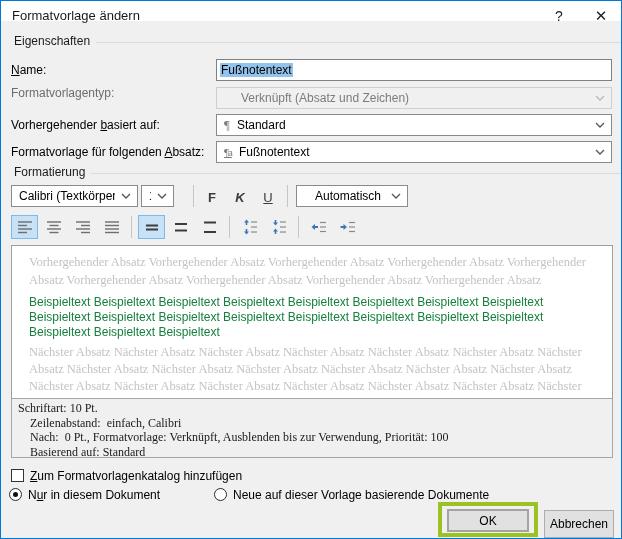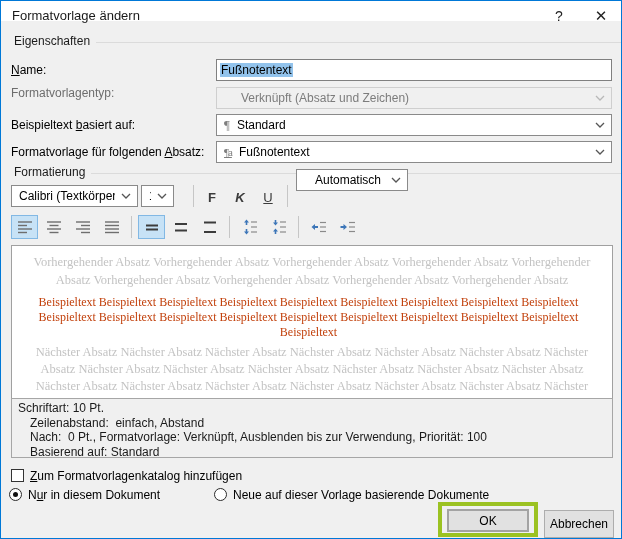--- a/index.html
+++ b/index.html
@@ -39,30 +39,30 @@
   .fkub{position:absolute;top:186px;width:24px;height:20px;display:flex;align-items:center;
         justify-content:center;font-size:13px;color:#3B3B3B;background:transparent;border:none;}
   .vsep{position:absolute;width:1px;height:22px;background:#C6C6C6;}
   .tbar{position:absolute;left:10px;top:213px;display:flex;align-items:center;height:26px;}
   .tbtn{width:27px;height:24px;display:flex;align-items:center;justify-content:center;
         border:1px solid transparent;background:transparent;margin-right:2px;padding:0;}
   .tbtn.selected{background:#C7E2F6;border-color:#82B8E4;}
   .tsep{width:1px;height:22px;background:#C6C6C6;margin:0 6px 0 4px;}
   
   .preview{position:absolute;left:10px;top:244px;width:602px;height:174px;background:#fff;
-           border:1px solid #A0A0A0;padding:5px 17px;overflow:hidden;text-align:center;}
+           border:1px solid #A0A0A0;padding:5px 17px;overflow:hidden;}
   .prev-gray{font-family:"Liberation Serif","DejaVu Serif",serif;font-size:12.5px;
              line-height:18px;color:#C3C3C3;margin:2px 0 6px 0;}
-  .prev-sample{font-size:12px;line-height:15px;color:#c2410c;margin:0 7px 4px 0;font-family:Liberation Serif, serif;}
+  .prev-sample{font-size:12px;line-height:15px;color:#15803d;margin:0 7px 4px 0;}
   .next-gray{font-family:"Liberation Serif","DejaVu Serif",serif;font-size:12.5px;
              line-height:17px;color:#C3C3C3;margin:0;}
   
   .descbox{position:absolute;left:10px;top:397px;width:602px;height:60px;background:#F0F0F0;
            border:1px solid #A6A6A6;padding:2px 6px;overflow:hidden;}
-  .desc-line{line-height:14.5px;white-space:pre-wrap;color:#1A1A1A;}
+  .desc-line{line-height:14.5px;white-space:pre-wrap;color:#1A1A1A;font-family:Liberation Serif, serif;}
   .desc-line.indent{padding-left:12px;}
   
   .opt{position:absolute;display:flex;align-items:center;height:15px;}
   .cb{width:13px;height:13px;background:#fff;border:1px solid #333;margin-right:6px;flex:none;}
   .radio{width:13px;height:13px;background:#fff;border:1px solid #2B2B2B;border-radius:50%;
          margin-right:6px;flex:none;position:relative;}
   .radio.checked::after{content:"";position:absolute;left:3px;top:3px;width:5px;height:5px;
          border-radius:50%;background:#111;}
   
   .btn{position:absolute;background:#E1E1E1;border:1px solid #ADADAD;display:flex;
@@ -102,21 +102,21 @@
   <label class="flabel disabled" style="top:85px;">Formatvorlagentyp:</label>
   <div class="combo field-combo disabled" style="top:86px;padding-left:24px;">
     <span class="val">Verknüpft (Absatz und Zeichen)</span>
     <span class="chev">
       <svg width="10" height="6" viewBox="0 0 10 6">
           <polyline points="1,1 5,5 9,1" fill="none" stroke="#B8B8B8" stroke-width="1.3"></polyline>
         </svg>
     </span>
   </div>
 
-  <label class="flabel" style="top:117px;"><span>Beispieltext </span><span class="mn">b</span><span>asiert auf:</span></label>
+  <label class="flabel" style="top:117px;"><span>Vorhergehender </span><span class="mn">b</span><span>asiert auf:</span></label>
   <div class="combo field-combo" style="top:113px;">
     <span class="style-icon">¶</span>
     <span class="val">Standard</span>
     <span class="chev">
       <svg width="10" height="6" viewBox="0 0 10 6">
           <polyline points="1,1 5,5 9,1" fill="none" stroke="#565656" stroke-width="1.3"></polyline>
         </svg>
     </span>
   </div>
 
@@ -150,21 +150,21 @@
       <svg width="10" height="6" viewBox="0 0 10 6">
           <polyline points="1,1 5,5 9,1" fill="none" stroke="#565656" stroke-width="1.3"></polyline>
         </svg>
     </span>
   </div>
   <div class="vsep" style="left:192px;top:184px;"></div>
   <button class="fkub" style="left:199px;font-weight:bold;">F</button>
   <button class="fkub" style="left:227px;font-style:italic;font-weight:600;">K</button>
   <button class="fkub" style="left:255px;text-decoration:underline;">U</button>
   <div class="vsep" style="left:286px;top:184px;"></div>
-  <div class="combo" style="left:295px;top:168px;width:112px;justify-content:flex-end;padding-left:4px;">
+  <div class="combo" style="left:295px;top:184px;width:112px;justify-content:flex-end;padding-left:4px;">
     <span class="val" style="margin-left:14px;">Automatisch</span>
     <span class="chev">
       <svg width="10" height="6" viewBox="0 0 10 6">
           <polyline points="1,1 5,5 9,1" fill="none" stroke="#565656" stroke-width="1.3"></polyline>
         </svg>
     </span>
   </div>
 
   <div class="tbar">
     <button class="tbtn selected">
@@ -283,21 +283,21 @@
   </div>
 
   <div class="preview">
     <p class="prev-gray">Vorhergehender Absatz Vorhergehender Absatz Vorhergehender Absatz Vorhergehender Absatz Vorhergehender Absatz Vorhergehender Absatz Vorhergehender Absatz Vorhergehender Absatz Vorhergehender Absatz</p>
     <p class="prev-sample">Beispieltext Beispieltext Beispieltext Beispieltext Beispieltext Beispieltext Beispieltext Beispieltext Beispieltext Beispieltext Beispieltext Beispieltext Beispieltext Beispieltext Beispieltext Beispieltext Beispieltext Beispieltext Beispieltext</p>
     <p class="next-gray">Nächster Absatz Nächster Absatz Nächster Absatz Nächster Absatz Nächster Absatz Nächster Absatz Nächster Absatz Nächster Absatz Nächster Absatz Nächster Absatz Nächster Absatz Nächster Absatz Nächster Absatz Nächster Absatz Nächster Absatz Nächster Absatz Nächster Absatz Nächster Absatz Nächster Absatz Nächster Absatz Nächster Absatz Nächster Absatz Nächster Absatz Nächster Absatz Nächster Absatz Nächster Absatz</p>
   </div>
 
   <div class="descbox">
     <div class="desc-line">Schriftart: 10 Pt.</div>
-    <div class="desc-line indent">Zeilenabstand:  einfach, Abstand</div>
+    <div class="desc-line indent">Zeilenabstand:  einfach, Calibri</div>
     <div class="desc-line indent">Nach:  0 Pt., Formatvorlage: Verknüpft, Ausblenden bis zur Verwendung, Priorität: 100</div>
     <div class="desc-line indent">Basierend auf: Standard</div>
   </div>
 
   <div class="opt" style="left:10px;top:467px;">
     <span class="cb"></span>
     <label><span class="mn">Z</span><span>um Formatvorlagenkatalog hinzufügen</span></label>
   </div>
 
   <div class="opt" style="left:213px;top:486px;">

